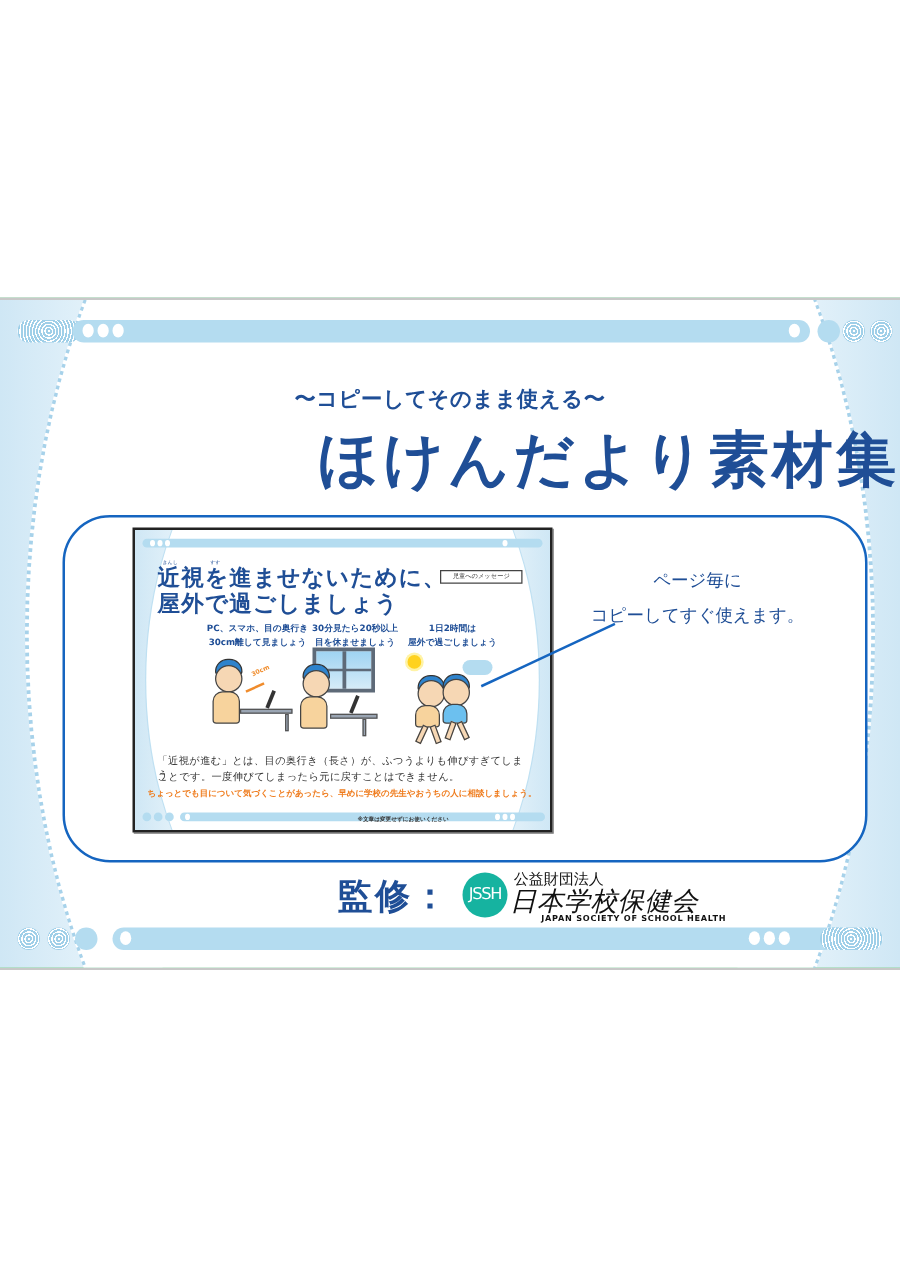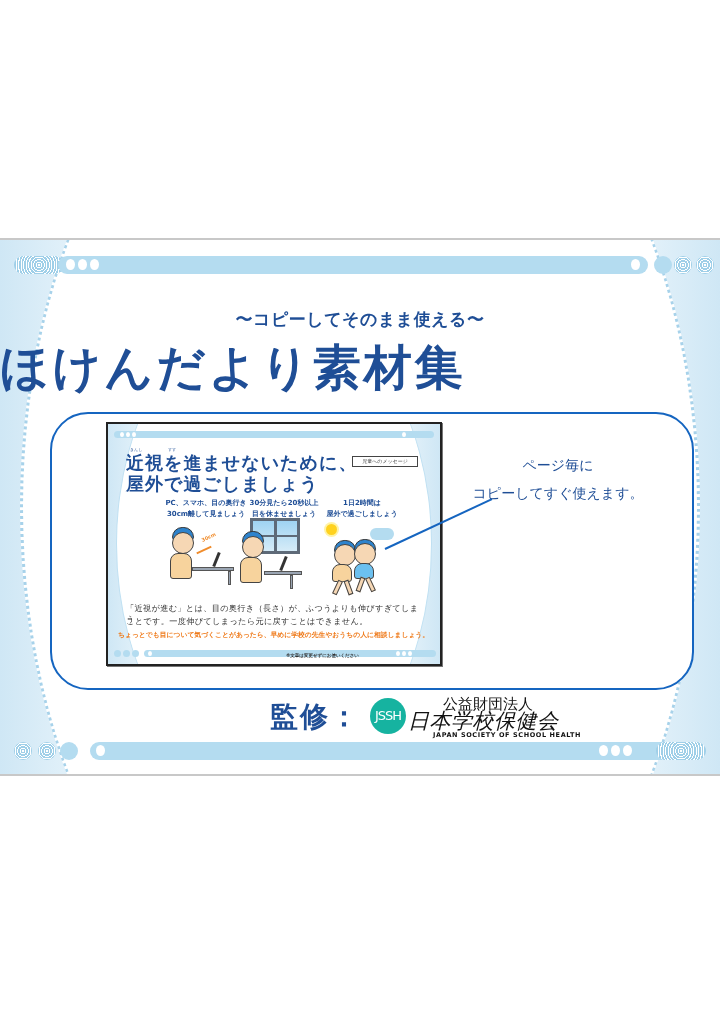--- a/index.html
+++ b/index.html
@@ -36,21 +36,21 @@
   .deco-pill {
     position: absolute; height: 18px; border-radius: 9px;
     background: repeating-radial-gradient(circle, #ffffff 0 1px, #9fcfe8 1px 2.5px);
   }
 
   .subtitle {
     position: absolute; left: 0; right: 0; top: 68px; text-align: center;
     color: #1f4e96; font-size: 17px; font-weight: bold; letter-spacing: 0.5px;
   }
   .title {
-    position: absolute; left: 0; right: 0; top: 96px; text-align: left;
+    position: absolute; left: 0; right: 0; top: 96px; text-align: right;
     color: #1f4e96; font-size: 48px; font-weight: bold; letter-spacing: 3px;
   }
 
   .frame {
     position: absolute; left: 50px; top: 172px; width: 644px; height: 278px;
     border: 2px solid #1565c0; border-radius: 38px; background: #ffffff;
   }
 
   .preview {
     position: absolute; left: 106px; top: 422px; width: 336px; height: 244px;
@@ -112,21 +112,21 @@
     background: #1565c0; transform-origin: 0 50%; transform: rotate(-25deg);
   }
 
   .supervise {
     position: absolute; left: 270px; top: 698px; font-size: 28px; font-weight: bold; color: #1f4e96; letter-spacing: 2px;
   }
   .logo-circle {
     position: absolute; left: 370px; top: 698px; width: 36px; height: 36px; border-radius: 50%;
     background: #16b3a0; color: #ffffff; font-size: 13px; line-height: 36px; text-align: center; letter-spacing: -1px;
   }
-  .org-small { position: absolute; left: 411px; top: 695px; font-size: 15px; color: #111; margin-left: 32px; }
+  .org-small { position: absolute; left: 411px; top: 695px; font-size: 12px; color: #111; }
   .org-name { position: absolute; left: 408px; top: 707px; font-size: 21px; color: #111; letter-spacing: 0.5px; font-style: italic; }
   .org-en { position: absolute; left: 433px; top: 731px; font-size: 6.5px; font-weight: bold; color: #111; letter-spacing: 0.6px; }
 </style>
 </head>
 <body>
 
 <div class="sheet">
   <div class="side-bg left"></div>
   <div class="side-bg right"></div>
   <div class="white-oval"></div>

